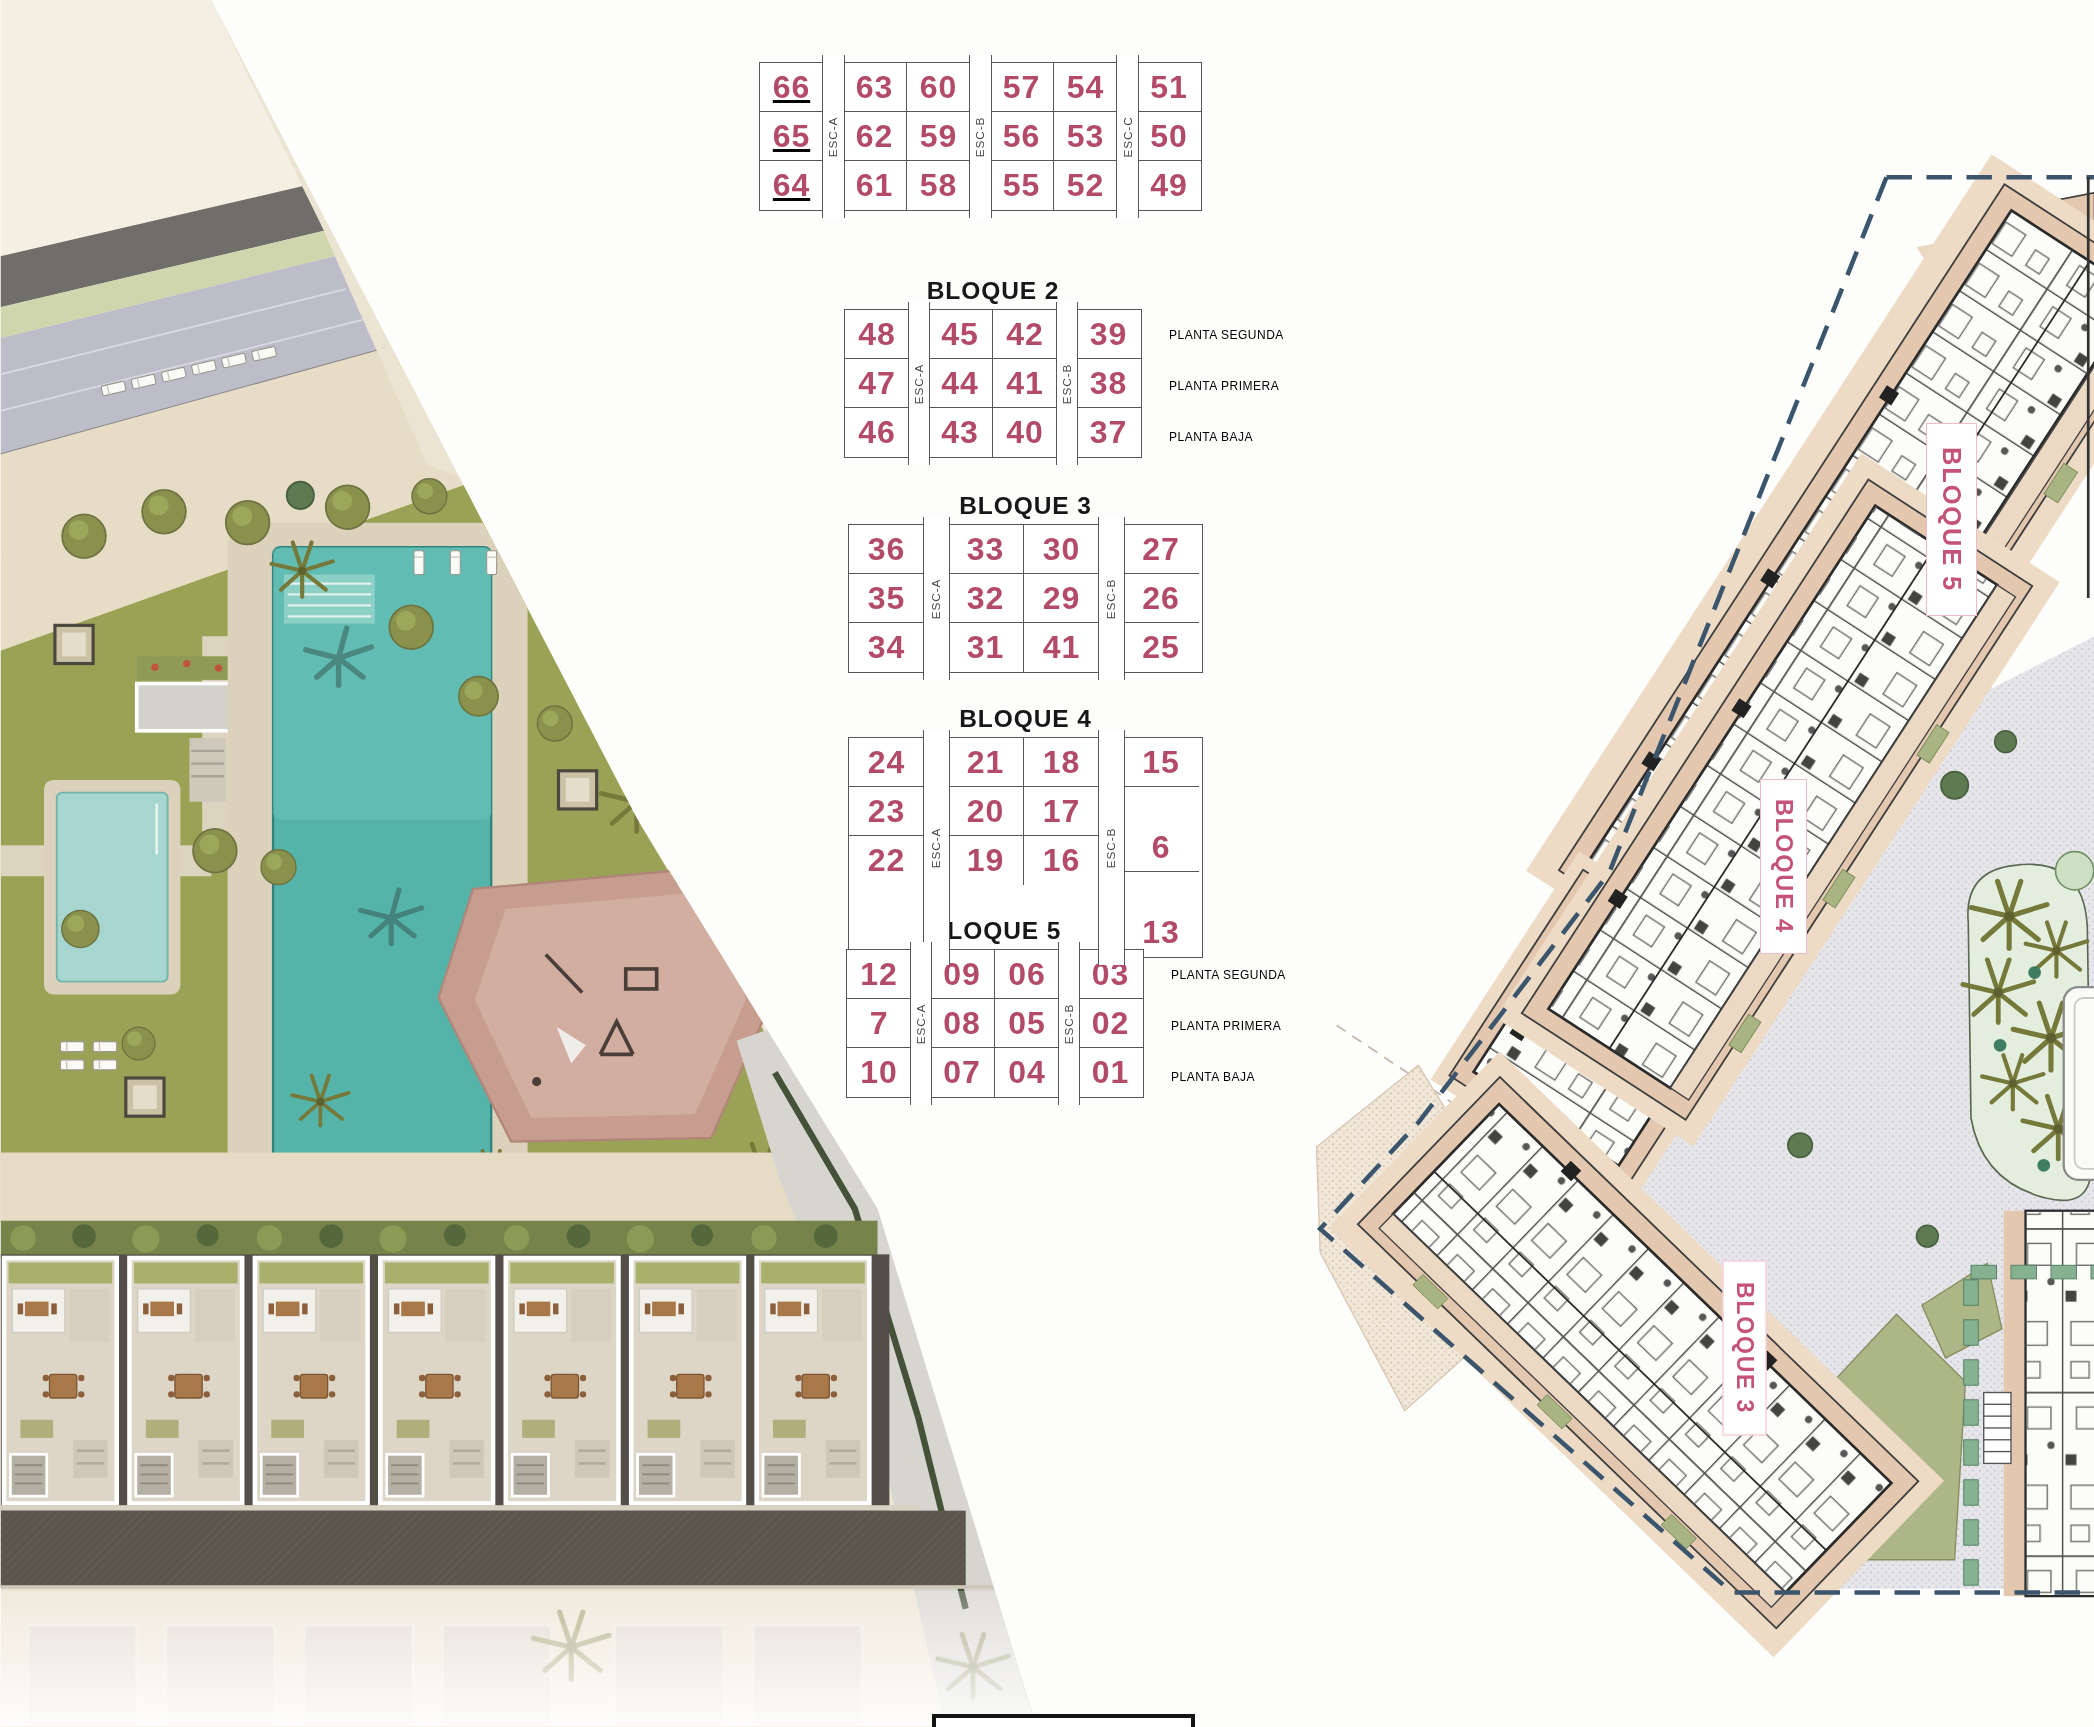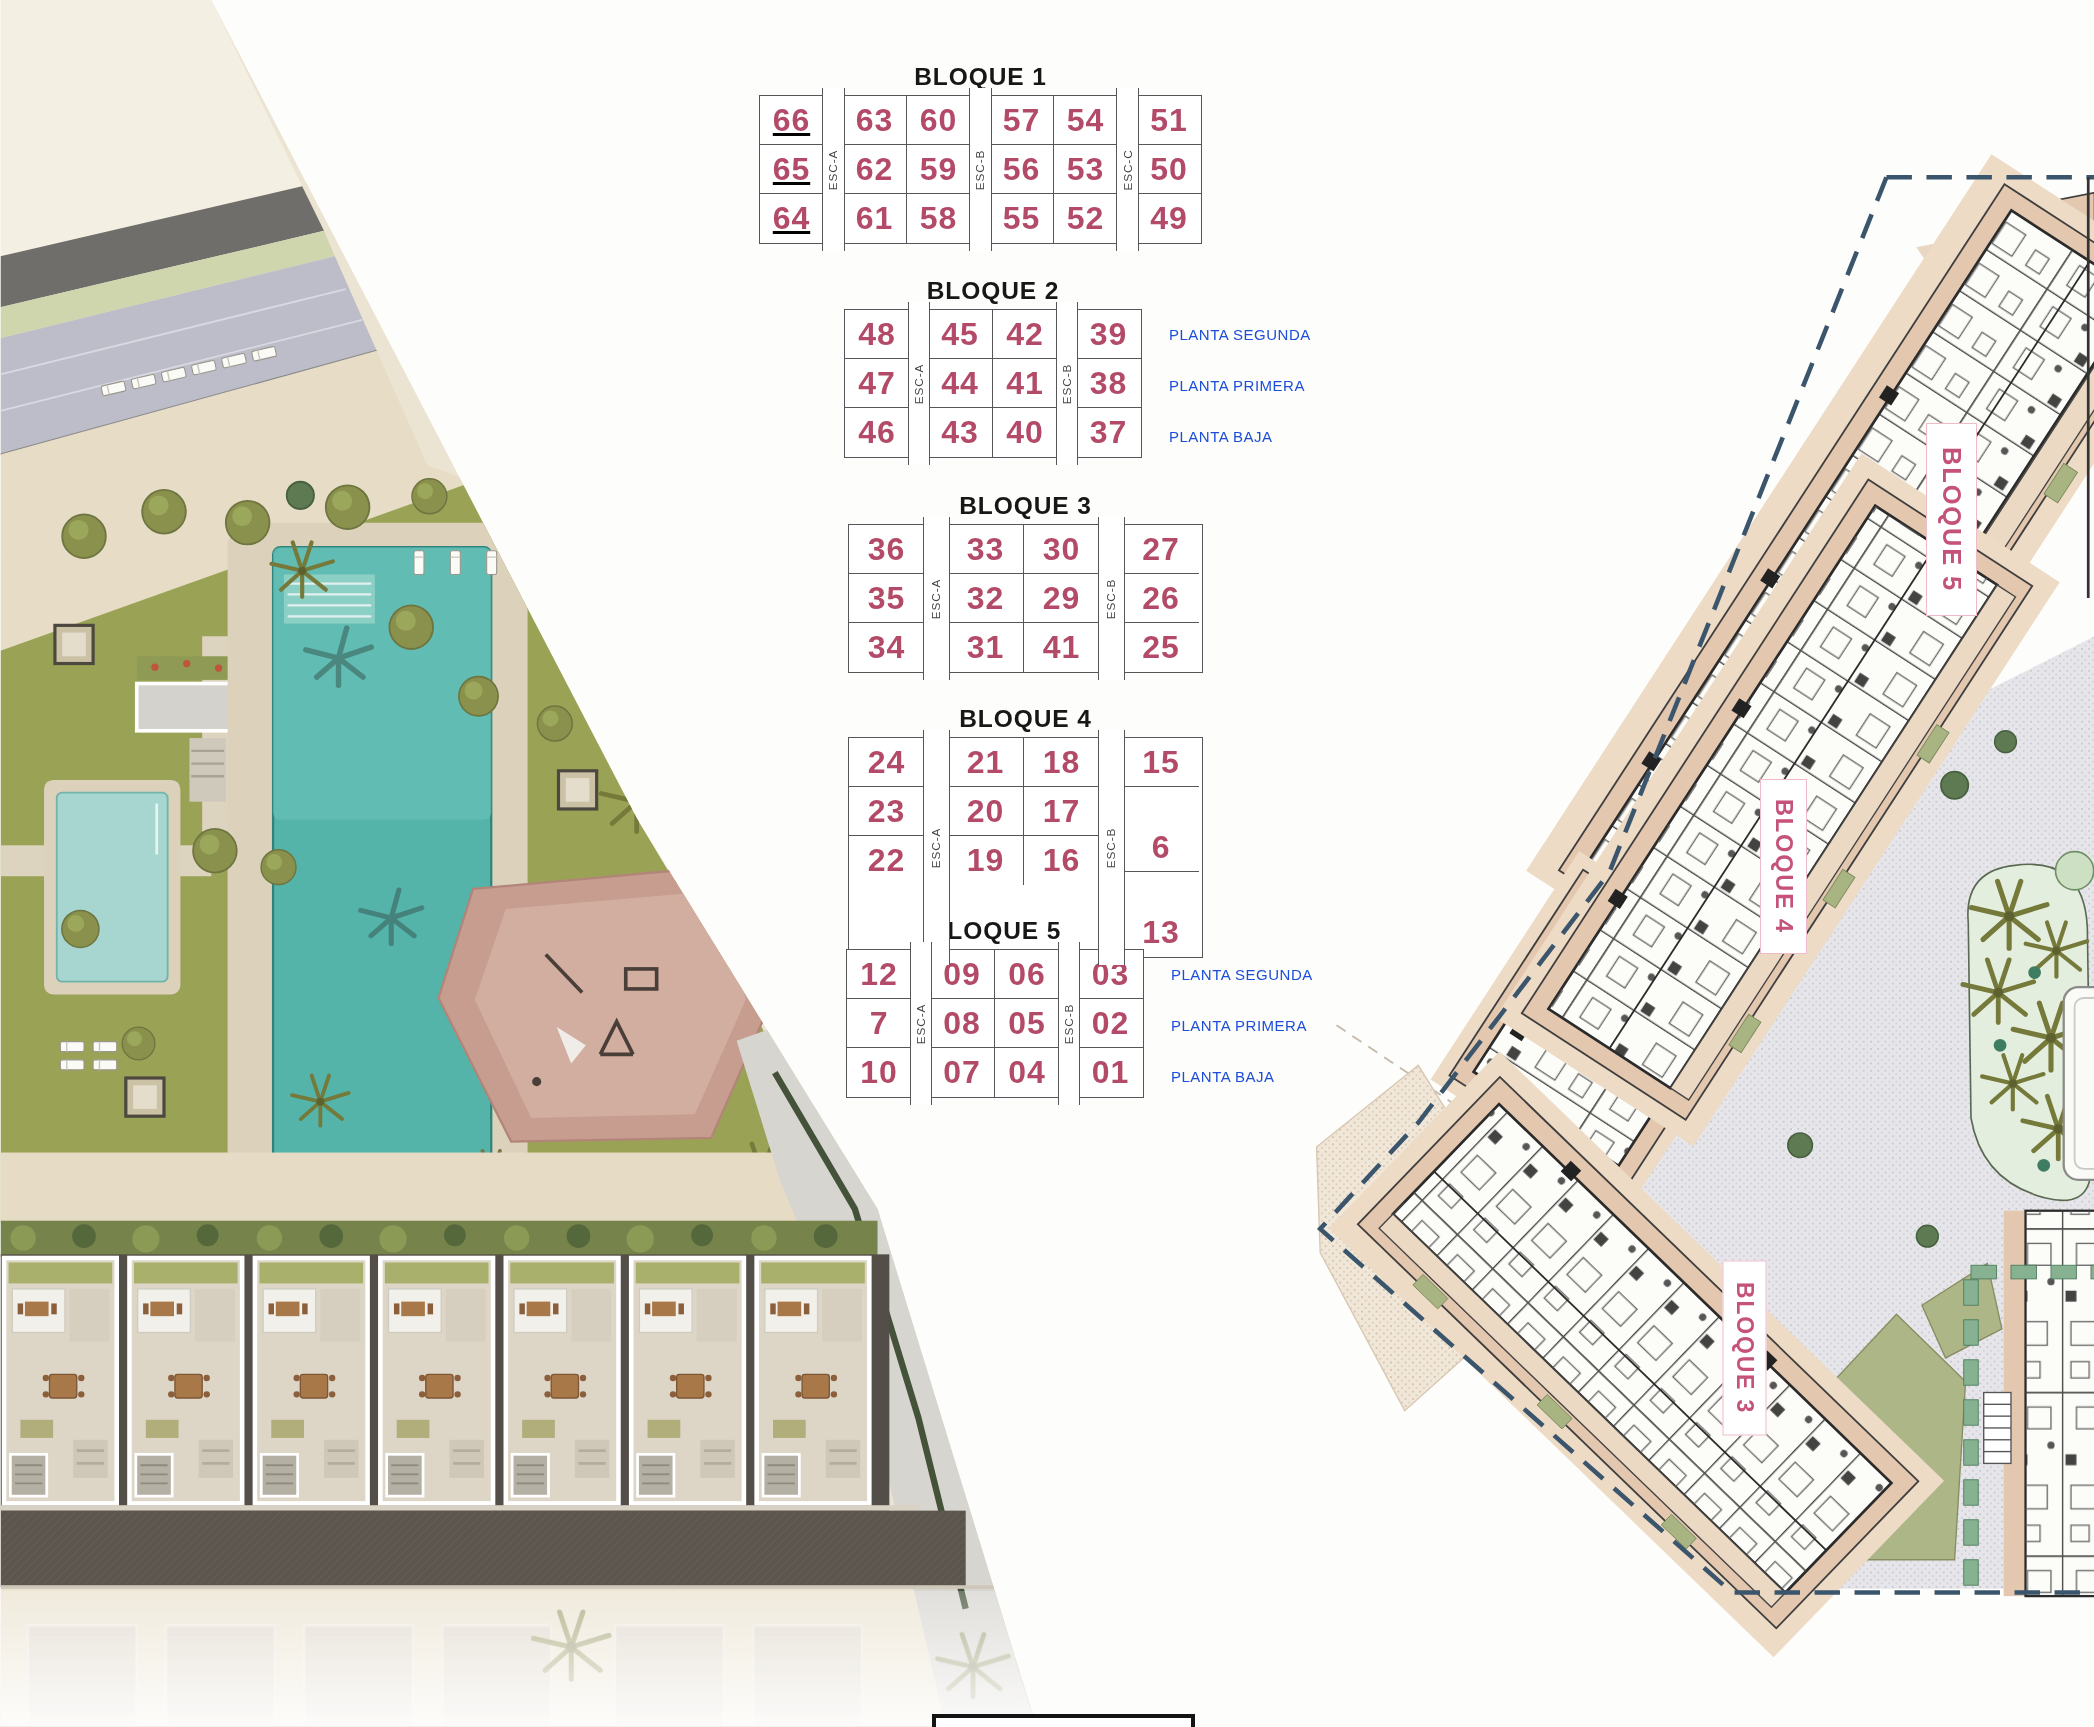--- a/index.html
+++ b/index.html
@@ -17,22 +17,22 @@
     border-right:1.8px solid var(--table-border,#55565a);border-bottom:1.8px solid var(--table-border,#55565a);
     font-size:32px;font-weight:700;letter-spacing:0.9px;color:var(--unit-color,#b24a68);}
   .col-u:last-child .cell{border-right:none;}
   .cell.last{border-bottom:none;}
   .col-e{position:relative;box-sizing:border-box;}
   .esc-strip{position:absolute;left:-1.8px;right:-1.8px;top:-8.2px;bottom:-8.2px;background:#fff;
     border-left:1.8px solid var(--table-border,#55565a);border-right:1.8px solid var(--table-border,#55565a);
     display:flex;align-items:center;justify-content:center;z-index:2;}
   .esc-text{transform:rotate(-90deg);white-space:nowrap;font-size:11.8px;letter-spacing:0.9px;color:#454545;}
   .planta{position:absolute;}
-  .planta-row{height:51px;display:flex;align-items:center;font-size:15px;letter-spacing:0.5px;
-    color:#1d4ed8;white-space:nowrap;}
+  .planta-row{height:51px;display:flex;align-items:center;font-size:12px;letter-spacing:0.5px;
+    color:#000000;white-space:nowrap;}
 
   
   .plan-label{position:absolute;background:#ffffff;border:1.8px solid #eebcc9;
     color:var(--accent-pink,#c4527a);font-weight:700;letter-spacing:1.8px;
     display:flex;align-items:center;justify-content:center;transform:rotate(90deg);}
 
   
   .cut-box{position:absolute;left:932px;top:1714px;width:255px;height:45px;
     border:4.5px solid #141414;background:#fff;}
 </style>
@@ -430,21 +430,20 @@
     <g>
       <line x1="2075" y1="195" x2="2304" y2="195" stroke="#3a556c" stroke-width="5" stroke-dasharray="28 16"></line>
       <polyline points="2075,195 1770,960 1560,1235 1452,1352 1905,1752 2304,1752" fill="none" stroke="#3a556c" stroke-width="5" stroke-dasharray="28 16"></polyline>
       <line x1="2297" y1="195" x2="2297" y2="658" stroke="#333" stroke-width="3"></line>
     </g>
   </g>
 </svg>
 
 <div id="tables">
       <div class="block" style="left: 759px; top: 62px;">
-        <div class="block-title" style="width: 443px;">BLOQUE 1</div>
         <div class="tbl">
           <div class="col-u" style="width: 64px; text-decoration: underline;">
             <div class="cell">66</div>
             <div class="cell">65</div>
             <div class="cell last">64</div>
           </div>
           <div class="col-e" style="width: 19px;">
             <div class="esc-strip">
               <span class="esc-text">ESC-A</span>
             </div>

